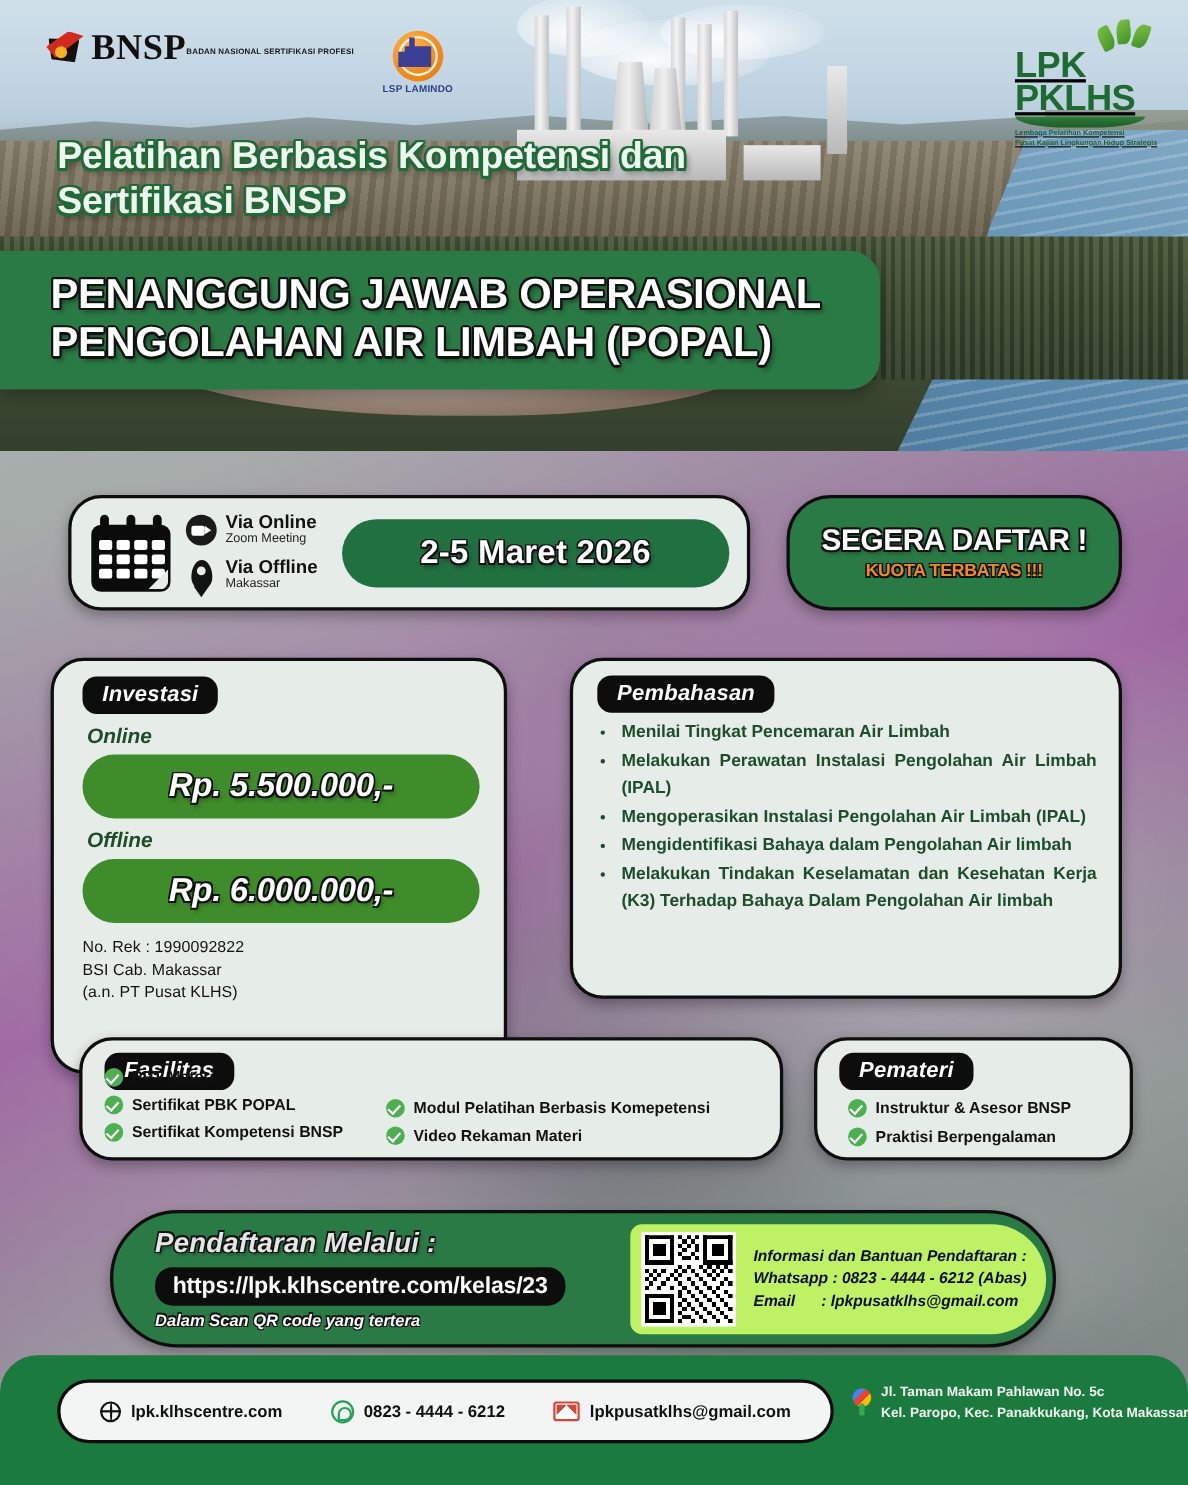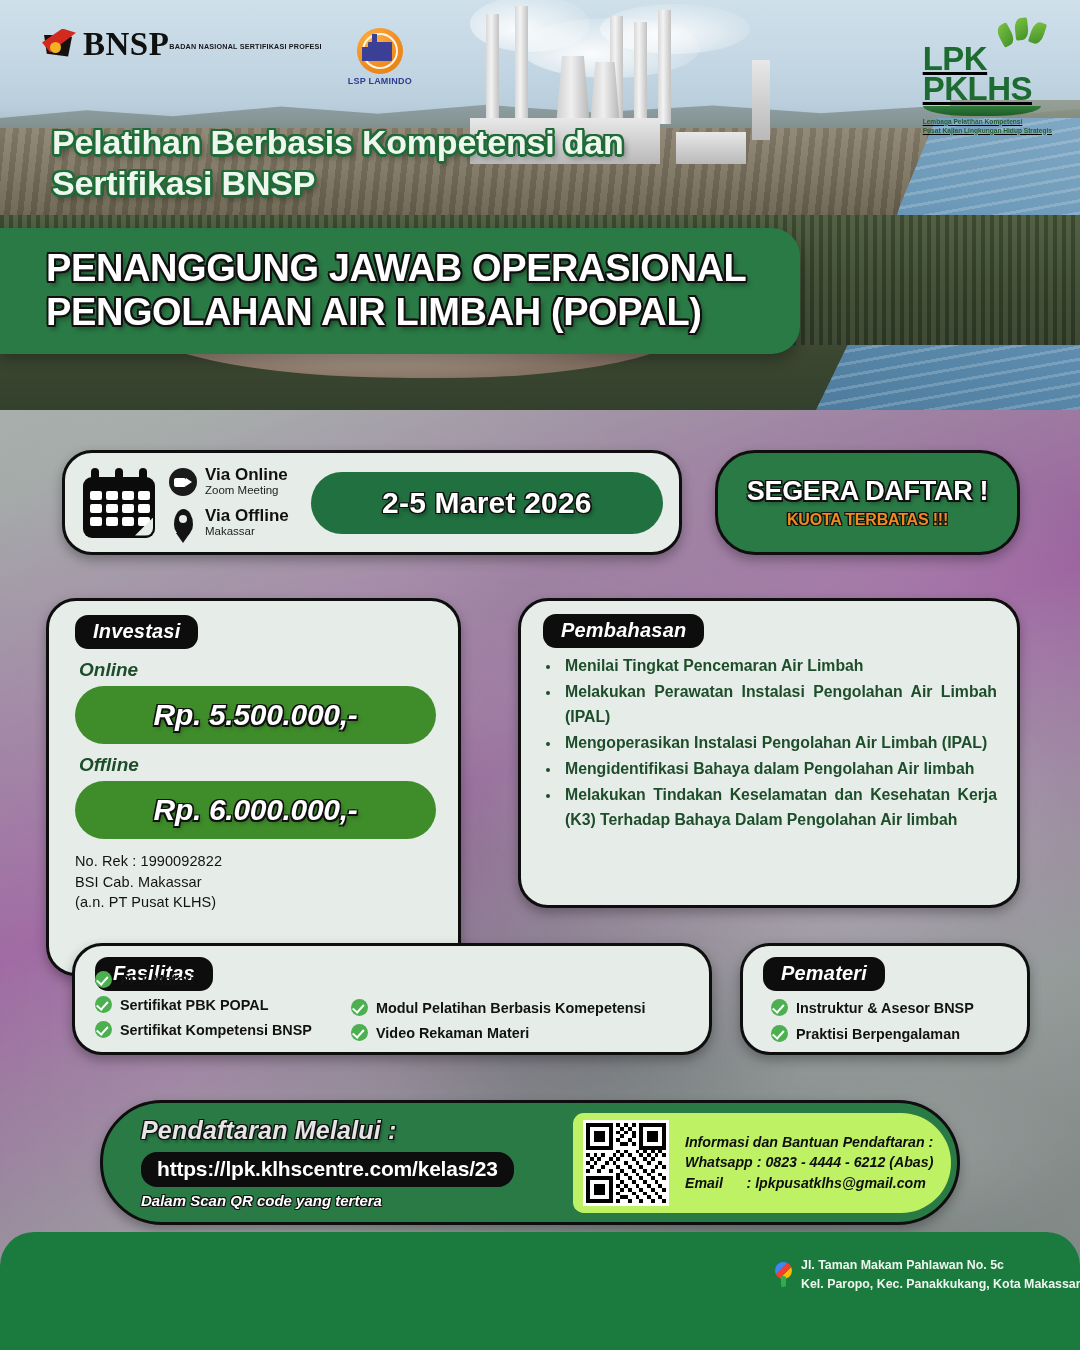--- a/index.html
+++ b/index.html
@@ -538,20 +538,34 @@
           </g>
         </svg>
       </div>
       <div class="pd-info">Informasi dan Bantuan Pendaftaran :
 Whatsapp : 0823 - 4444 - 6212 (Abas)
 Email      : lpkpusatklhs@gmail.com</div>
     </div>
   </div>
 
   <div class="footer">
+    <div class="footer-bar">
+      <div class="fb-item">
+        <span class="globe"></span>
+        <span>lpk.klhscentre.com</span>
+      </div>
+      <div class="fb-item">
+        <span class="wa"></span>
+        <span>0823 - 4444 - 6212</span>
+      </div>
+      <div class="fb-item">
+        <span class="gm"></span>
+        <span>lpkpusatklhs@gmail.com</span>
+      </div>
+    </div>
     <div class="footer-addr">
       <span class="map-pin">
           <span class="top"></span>
           <span class="stem"></span>
         </span>
       <span class="addr-txt">Jl. Taman Makam Pahlawan No. 5c
 Kel. Paropo, Kec. Panakkukang, Kota Makassar</span>
     </div>
   </div>
 </div>

